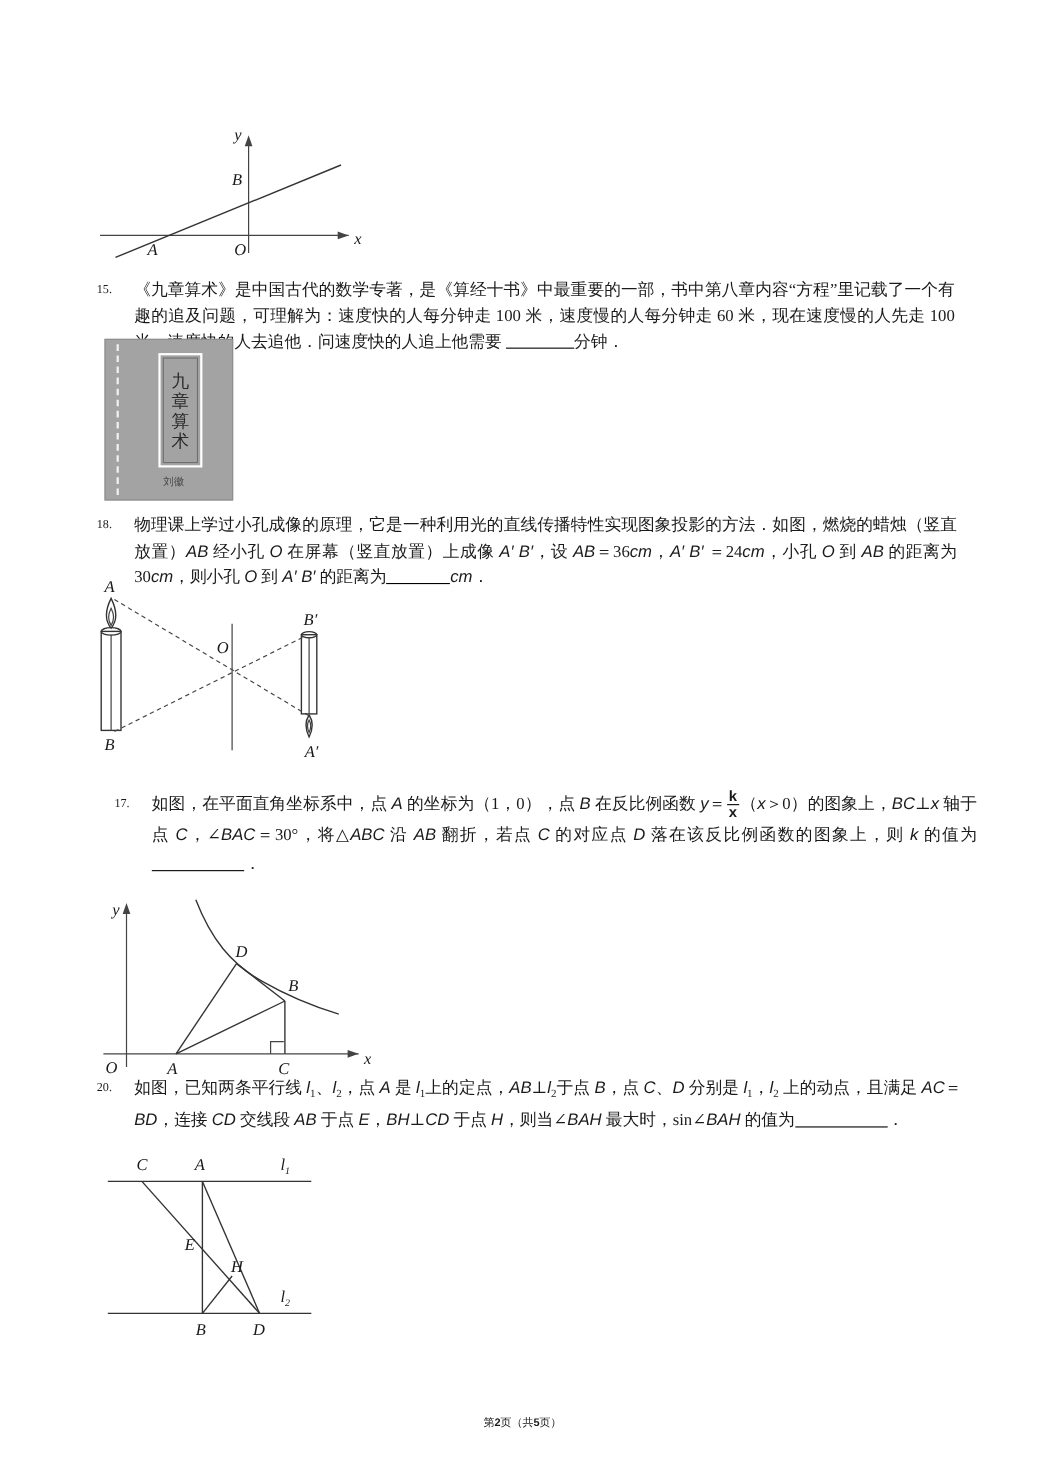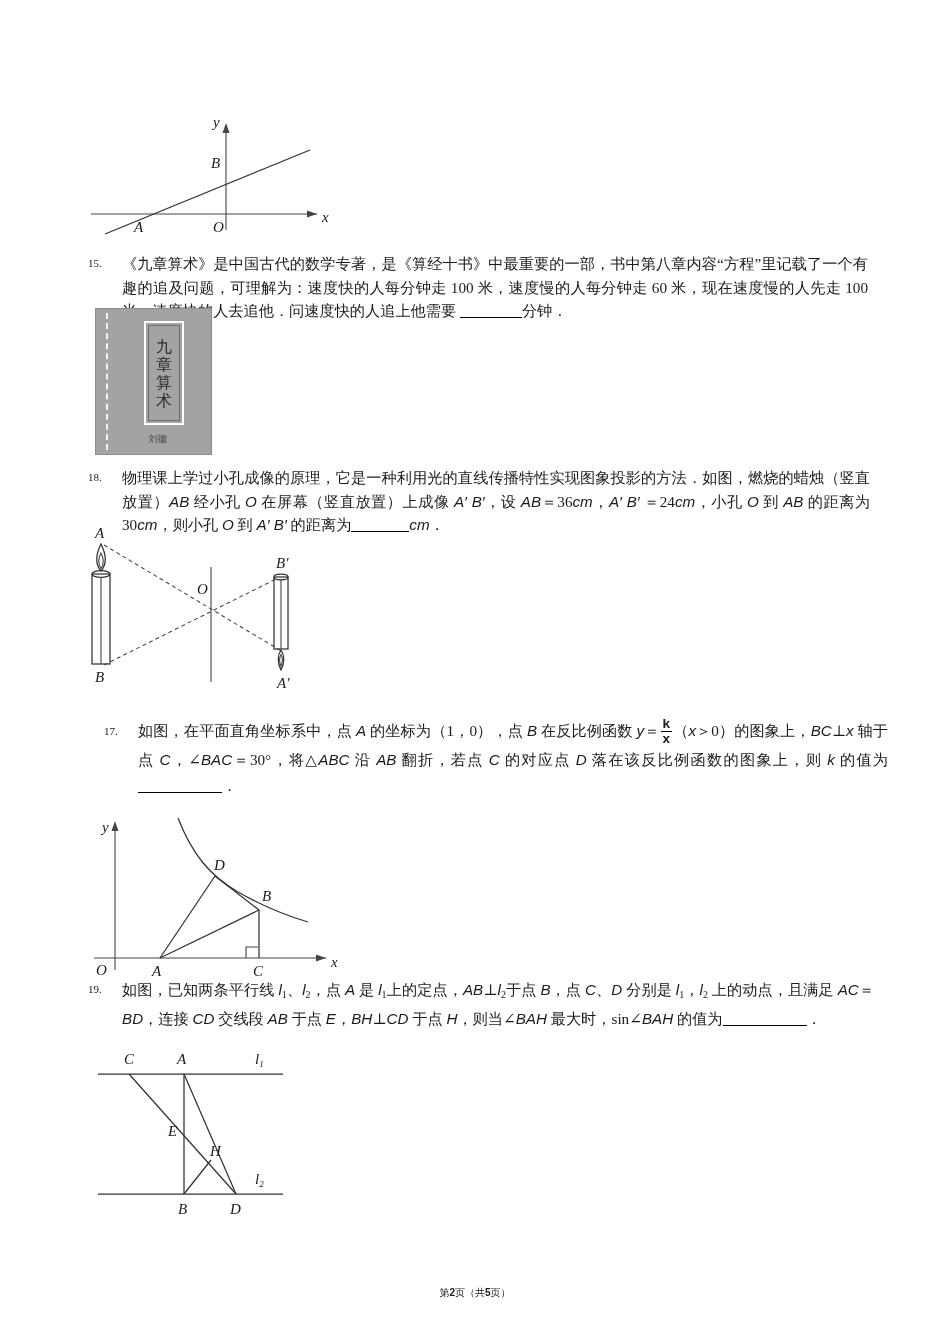--- a/index.html
+++ b/index.html
@@ -222,21 +222,21 @@
       <text x="243" y="149" class="lbl">x</text>
       <text x="14" y="14" class="lbl">y</text>
       <text x="64" y="158" class="lbl">A</text>
       <text x="165" y="158" class="lbl">C</text>
       <text x="174" y="83" class="lbl">B</text>
       <text x="126" y="52" class="lbl">D</text>
     </svg>
   </div>
 
   <div class="q" style="left:88px;top:978px;width:786px;">
-    <span class="num">19.</span>
+    <span class="num">20.</span>
     <div class="body"><span>如图，已知两条平行线 </span><span class="it">l</span><span class="sub">1</span><span>、</span><span class="it">l</span><span class="sub">2</span><span>，点 </span><span class="it">A</span><span> 是 </span><span class="it">l</span><span class="sub">1</span><span>上的定点，</span><span class="it">AB</span><span>⊥</span><span class="it">l</span><span class="sub">2</span><span>于点 </span><span class="it">B</span><span>，点 </span><span class="it">C</span><span>、</span><span class="it">D</span><span> 分别是 </span><span class="it">l</span><span class="sub">1</span><span>，</span><span class="it">l</span><span class="sub">2</span><span> 上的动点，且满足 </span><span class="it">AC</span><span>＝</span><span class="it">BD</span><span>，连接 </span><span class="it">CD</span><span> 交线段 </span><span class="it">AB</span><span> 于点 </span><span class="it">E</span><span>，</span><span class="it">BH</span><span>⊥</span><span class="it">CD</span><span> 于点 </span><span class="it">H</span><span>，则当∠</span><span class="it">BAH</span><span> 最大时，sin∠</span><span class="it">BAH</span><span> 的值为</span><span class="blank lg"></span><span>．</span></div>
   </div>
 
   <div class="fig" style="left:88px;top:1046px;width:250px;height:175px;">
     <svg width="250" height="175" viewBox="0 0 250 175">
 
       <line x1="10" y1="28" x2="195" y2="28" class="stroke"></line>
 
       <line x1="10" y1="148" x2="195" y2="148" class="stroke"></line>
 

